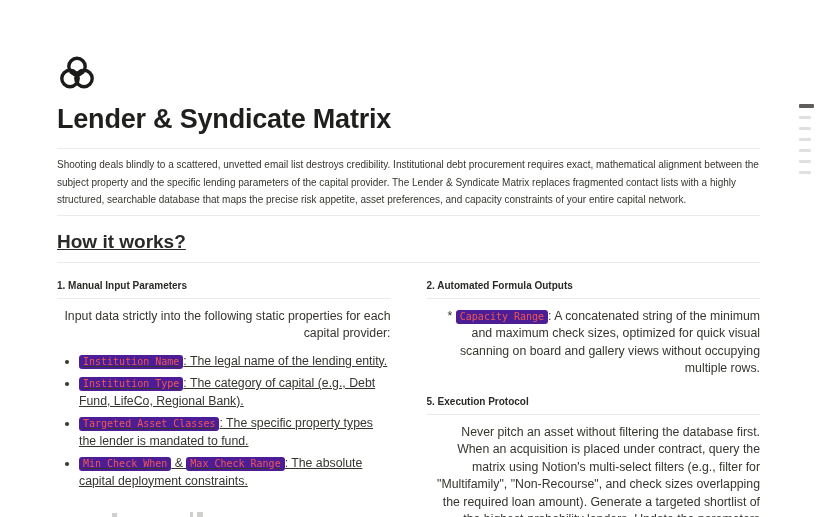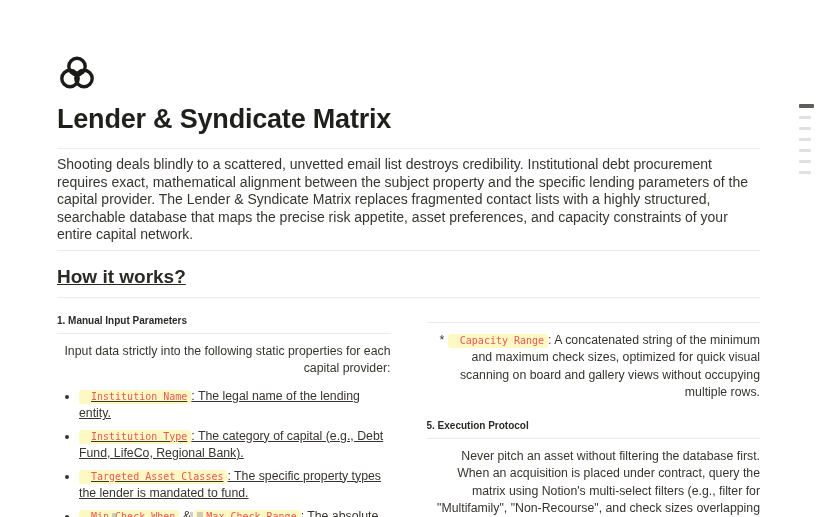--- a/index.html
+++ b/index.html
@@ -8,32 +8,32 @@
     overflow:hidden; font-family:"Liberation Sans", sans-serif; color:#37352f;
   }
   .content{position:absolute; left:57px; top:0; width:703px;}
   .logo{margin-top:53px; width:40px; height:40px;}
   h1.page-title{
     margin:11px 0 0 0; font-size:27px; font-weight:700; color:#1f1f1d;
     letter-spacing:-0.2px;
   }
   .divider{border:none; border-top:1px solid #ebebe9; margin:0; height:0;}
   .div-1{margin-top:13px;}
-  p.intro{font-size:14px; line-height:17.5px; margin:7px 0 6px 0;}
+  p.intro{font-size:10px; line-height:17.5px; margin:7px 0 6px 0;}
   h2.section-heading{font-size:19px; font-weight:700; color:#2a2a27; margin:15px 0 9px 0;text-decoration:underline;}
   .columns{display:grid; grid-template-columns:1fr 1fr; column-gap:36px; margin-top:17px;}
   h3.col-heading{font-size:10px; font-weight:700; color:#2a2a27; margin:0;}
   .col-divider{margin:7px 0 9px 0;}
   .col p{font-size:12.3px; line-height:17.5px; margin:0 0 6px 0;text-align:right;}
   ul.props{list-style:disc; margin:10px 0 0 0; padding-left:22px;}
   ul.props li{font-size:12.3px; line-height:17.5px; margin-bottom:5px;text-decoration:underline;}
   code.tag{
     font-family:"DejaVu Sans Mono","Liberation Mono",monospace;
-    font-size:10px; color:#eb5757; background:#fef9c3;
-    padding:1px 4px 2px 12px; border-radius:3px; white-space:nowrap;
+    font-size:10px; color:#eb5757; background:#4c1d95;
+    padding:1px 4px 2px 4px; border-radius:3px; white-space:nowrap;
   }
   code.tag:empty{display:none;}
   h3.execution{margin-top:18px;}
   
   .outline{position:absolute; right:13px; top:104px; width:16px;}
   .toc-bar{width:12px; height:3px; background:#e1e0de; border-radius:1px; margin-bottom:8px;}
   .toc-bar.active{width:15px; height:4px; background:#5f5e5b;}
   
   .fragment{position:absolute; background:#aaa8a4; opacity:0.55;}
   .frag-1{left:112px; top:513px; width:5px; height:6px;}
@@ -77,20 +77,21 @@
         <ul class="props">
           <li><code class="tag">Institution Name</code><span>: The legal name of the lending entity.</span></li>
           <li><code class="tag">Institution Type</code><span>: The category of capital (e.g., Debt Fund, LifeCo, Regional Bank).</span></li>
           <li><code class="tag">Targeted Asset Classes</code><span>: The specific property types the lender is mandated to fund.</span></li>
           <li><code class="tag">Min Check When</code><span> &amp; </span><code class="tag">Max Check Range</code><span>: The absolute capital deployment constraints.</span></li>
 
         </ul>
       </div>
 
       <div class="col">
+        <h3 class="col-heading">2. Automated Formula Outputs</h3>
         <hr class="divider col-divider">
         <p><span>* </span><code class="tag">Capacity Range</code><span>: A concatenated string of the minimum and maximum check sizes, optimized for quick visual scanning on board and gallery views without occupying multiple rows.</span></p>
 
         <h3 class="col-heading execution">5. Execution Protocol</h3>
         <hr class="divider col-divider">
         <p>Never pitch an asset without filtering the database first. When an acquisition is placed under contract, query the matrix using Notion's multi-select filters (e.g., filter for "Multifamily", "Non-Recourse", and check sizes overlapping the required loan amount). Generate a targeted shortlist of the highest-probability lenders. Update the parameters quarterly by conducting direct check-in calls with the originators to verify shifting risk appetites and capacity limits.</p>
       </div>
 
     </div>
 

